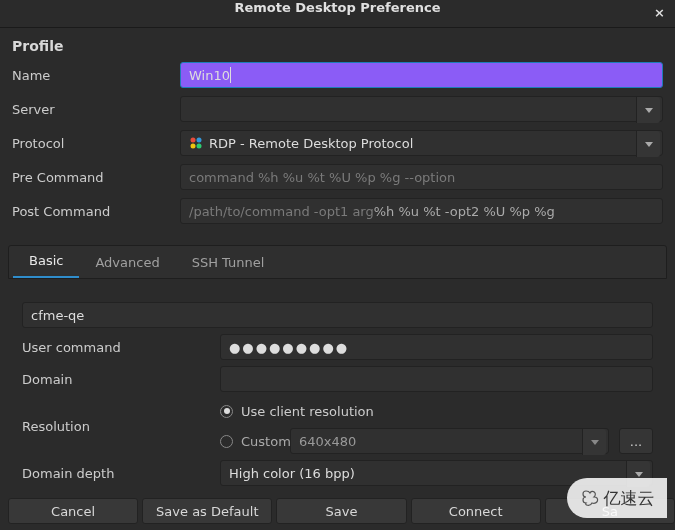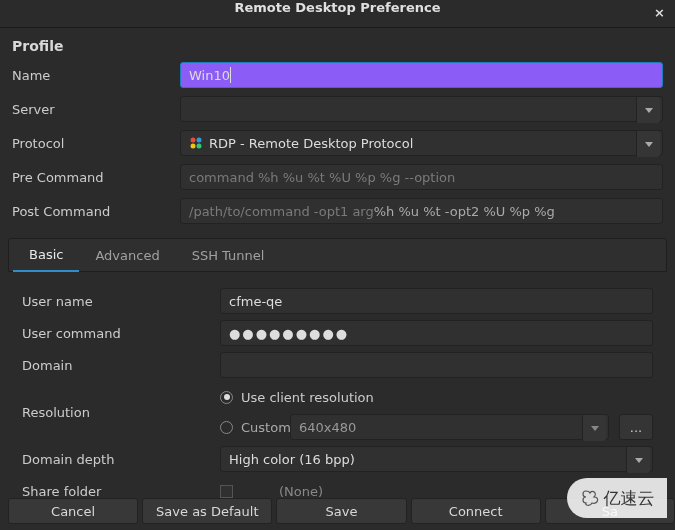--- a/index.html
+++ b/index.html
@@ -11,21 +11,21 @@
 .section-heading { font-weight: bold; color: #d8d8d8; font-size: 14px; margin-bottom: 8px; }
 .form-row { display: flex; align-items: center; margin-bottom: 8px; }
 .form-label { width: 168px; flex-shrink: 0; color: #cccccc; font-size: 13px; }
 .form-control { flex: 1; height: 26px; background: #303030; border: 1px solid #222; border-radius: 3px; color: #ddd; padding: 0 8px; font-size: 13px; position: relative; display: flex; align-items: center; }
 .form-control.input-active { border: 1px solid #1c7db9; background: #8b5cf6; }
 .form-control.placeholder-only { color: #7a7a7a; }
 .dropdown { position: relative; }
 .dropdown-arrow { position: absolute; right: 2px; top: 0; height: 26px; width: 24px; display: flex; align-items: center; justify-content: center; background: #353535; border-left: 1px solid #222; border-radius: 0 3px 3px 0; }
 .dropdown-arrow svg { width: 8px; height: 5px; }
 .protocol-icon { display: inline-flex; width: 14px; height: 14px; margin-right: 6px; align-items: center; justify-content: center; }
-.tabs-bar { background: #2f2f2f; border: 1px solid #1e1e1e; margin: 0 8px; border-radius: 3px 3px 0 0; display: flex; height: 34px; align-items: center; padding: 0 4px; }
+.tabs-bar { background: #2f2f2f; border: 1px solid #1e1e1e; margin: 7px 8px; border-radius: 3px 3px 0 0; display: flex; height: 34px; align-items: flex-end; padding: 0 4px; }
 .tab { padding: 8px 16px; color: #a0a0a0; cursor: pointer; font-size: 13px; }
 .tab.active { color: #e8e8e8; border-bottom: 2px solid #2f8dcc; font-weight: 500; }
 .tab-content { margin: 0 8px; padding: 16px 14px 8px 14px; background: #2b2b2b; }
 .form-row2 { display: flex; align-items: center; margin-bottom: 6px; }
 .form-label2 { width: 198px; flex-shrink: 0; color: #cccccc; font-size: 13px; }
 .ctl2 { flex: 1; height: 26px; background: #303030; border: 1px solid #222; border-radius: 3px; color: #ddd; padding: 0 8px; font-size: 13px; display: flex; align-items: center; position: relative; }
 .pwd-dots { letter-spacing: 2px; }
 .radio-row { display: flex; align-items: center; height: 26px; }
 .radio { width: 13px; height: 13px; border-radius: 50%; border: 1px solid #888; margin-right: 8px; display: inline-flex; align-items: center; justify-content: center; flex-shrink: 0; background: #2b2b2b; }
 .radio.selected::after { content: ""; width: 6px; height: 6px; background: #ddd; border-radius: 50%; }
@@ -109,21 +109,20 @@
 
 <div class="tabs-bar">
   <div class="tab active">Basic</div>
   <div class="tab">Advanced</div>
   <div class="tab">SSH Tunnel</div>
 </div>
 
 <div class="tab-content">
 
   <div class="form-row2">
-    <div class="form-label2">User name</div>
     <div class="ctl2">
       <span>cfme-qe</span>
     </div>
   </div>
 
   <div class="form-row2">
     <div class="form-label2">User command</div>
     <div class="ctl2">
       <span class="pwd-dots">●●●●●●●●●</span>
     </div>

